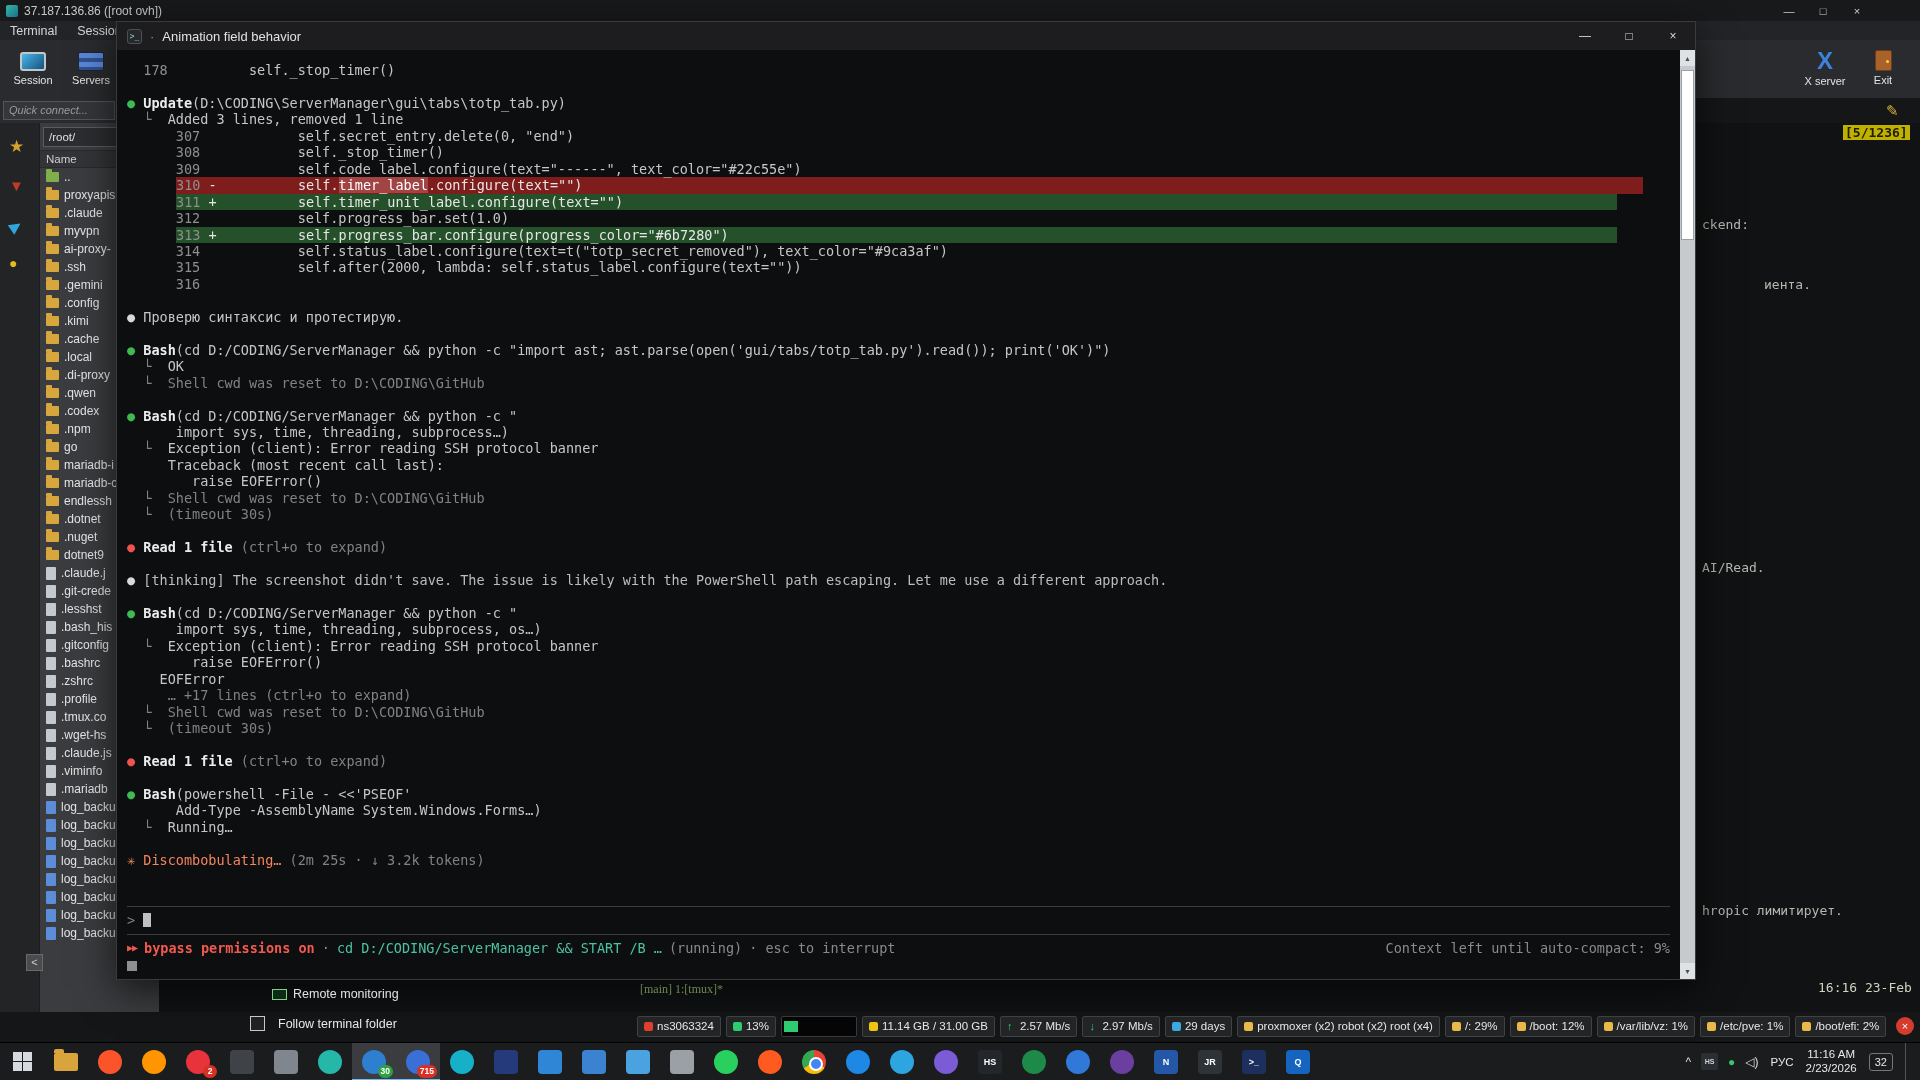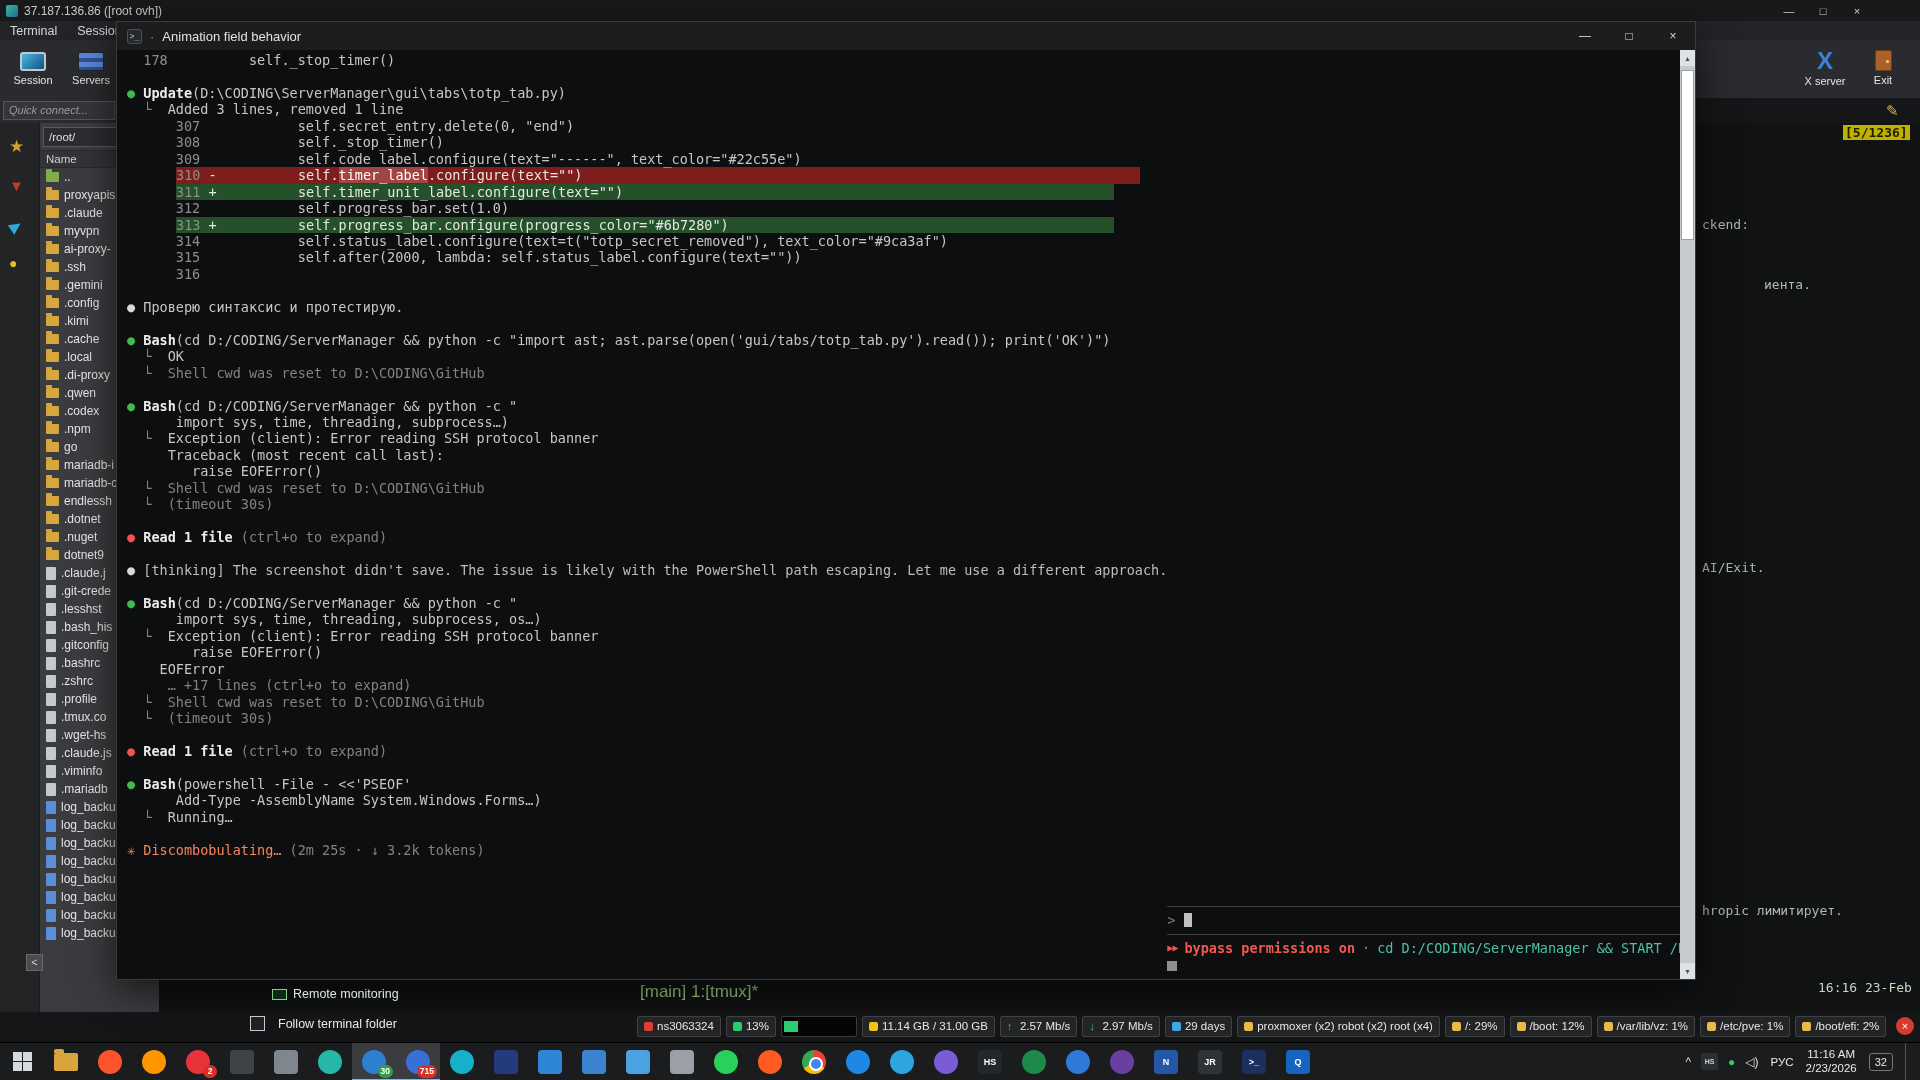--- a/index.html
+++ b/index.html
@@ -45,32 +45,32 @@
 .i-dir::before,.i-up::before{content:"";position:absolute;top:-3px;left:0;width:6px;height:3px;background:inherit;border-radius:1px 1px 0 0}
 .i-up{background:#7fae4a}
 .i-file{width:10px;height:13px;background:#c4c9cf;border-radius:1px;flex:0 0 10px}
 .i-log{width:10px;height:13px;background:#5b8dd9;border-radius:1px;flex:0 0 10px}
 #collapse-btn{position:absolute;left:26px;top:954px;width:17px;height:17px;background:#4a4b4d;border:1px solid #6a6a6a;color:#d0d0d0;font-size:11px;text-align:center;line-height:15px}
 
 
 #bgterm{position:absolute;left:159px;top:123px;width:1761px;height:889px;background:#101213}
 .frag{position:absolute;font-family:"DejaVu Sans Mono",monospace;font-size:13px;color:#b3b8b0;white-space:nowrap}
 .frag-hl{background:#c0b000;color:#1d1d00;font-weight:bold;padding:0 2px}
-#tmux-left{position:absolute;left:640px;top:982px;font-family:Liberation Sans, sans-serif;font-size:17px;color:#9ccb7a}
+#tmux-left{position:absolute;left:640px;top:982px;font-family:Liberation Serif, serif;font-size:12px;color:#9ccb7a}
 #tmux-clock{position:absolute;left:1818px;top:980px;font-family:"DejaVu Sans Mono",monospace;font-size:13px;color:#ccd4c2}
 #pencil{position:absolute;left:1886px;top:102px;font-size:15px;color:#d9b23a}
 
 
 #win{position:absolute;left:116px;top:21px;width:1580px;height:959px;background:#0d0e10;border:1px solid #3a3a3a;box-shadow:0 10px 36px rgba(0,0,0,.65)}
 #wtitle{height:28px;background:#1d1d1f;display:flex;align-items:center;padding:0 0 0 10px;font-size:13px;color:#e2e2e2}
 .wt-ico{width:15px;height:15px;background:#26282b;border:1px solid #4d5053;border-radius:3px;color:#7fd3b3;font-size:8px;display:flex;align-items:center;justify-content:center;font-family:"DejaVu Sans Mono",monospace}
 #wtitle .sep{margin:0 8px;color:#9a9a9a}
 #w-controls{margin-left:auto;display:flex;height:28px}
 #w-controls .wc{width:44px;height:28px;line-height:28px;text-align:center;font-size:12px;color:#d5d5d5}
-#wcontent{position:absolute;left:0;top:28px;right:15px;bottom:0;padding:2px 10px 8px 10px;display:flex;flex-direction:row;font-family:"DejaVu Sans Mono",monospace;font-size:13.5px;line-height:16.45px;color:#c6c6c6;overflow:hidden}
+#wcontent{position:absolute;left:0;top:28px;right:15px;bottom:0;padding:12px 10px 8px 10px;display:flex;flex-direction:column;font-family:"DejaVu Sans Mono",monospace;font-size:13.5px;line-height:16.45px;color:#c6c6c6;overflow:hidden}
 .tl{white-space:pre;min-height:16.45px}
 .n{color:#8e8e8e}.d{color:#828282}.b{color:#ededed;font-weight:bold}
 .bg{color:#3fb950}.br{color:#f0524f}.bw{color:#d9d9d9}
 .mo{color:#ff8f5e}.o{color:#f4845f}.th{color:#bdbdbd}
 .tl.del{background:#7f1d1d;margin-left:49px;margin-right:27px;color:#e6e6e6}
 .tl.add{background:#24512a;margin-left:49px;margin-right:53px;color:#e6e6e6}
 .tokd{background:#a24444;color:#fff}
 .toka{background:#3f9048;color:#fff}
 #bottomgroup{margin-top:auto}
 .rule{border-top:1px solid #3c3c3c;margin:5px 0}
@@ -355,21 +355,21 @@
         </div>
       </div>
   </div>
   <div id="collapse-btn">&lt;</div>
 
   <div id="bgterm"></div>
   <div id="fragments">
       <span class="frag frag-hl" style="left: 1843px; top: 125px;">[5/1236]</span>
       <span class="frag" style="left: 1702px; top: 217px;">ckend:</span>
       <span class="frag" style="left: 1764px; top: 277px; text-align: center;">иента.</span>
-      <span class="frag" style="left: 1702px; top: 560px;">AI/Exit.</span>
+      <span class="frag" style="left: 1702px; top: 560px;">AI/Read.</span>
       <span class="frag" style="left: 1702px; top: 903px;">hropic лимитирует.</span>
     </div>
   <span id="tmux-left" class="frag">[main] 1:[tmux]*</span>
   <span id="tmux-clock" class="frag">16:16 23-Feb</span>
   <span id="pencil">✎</span>
 
   <div id="win">
     <div id="wtitle">
       <span class="wt-ico">&gt;_</span>
       <span class="sep">·</span>

